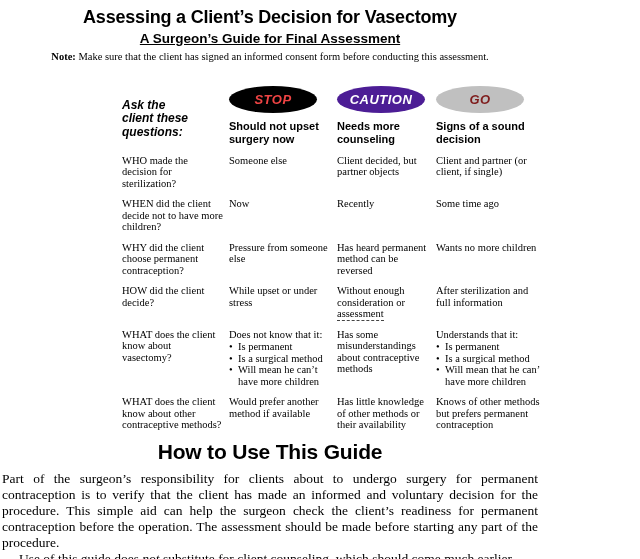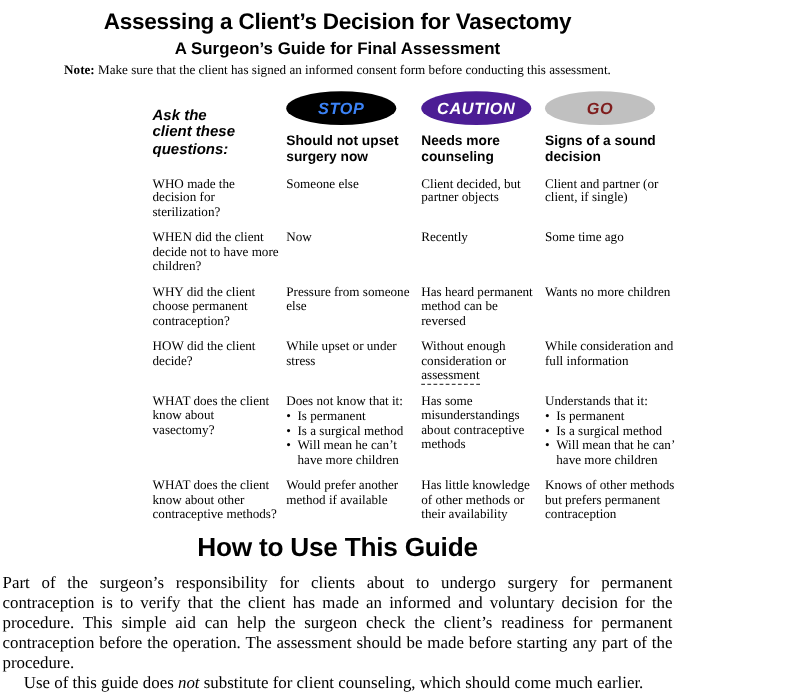--- a/index.html
+++ b/index.html
@@ -10,28 +10,28 @@
   }
 
   
   .doc-header { text-align: center; padding-top: 8px; }
   .doc-title {
     margin: 0; font-family: "Liberation Sans", sans-serif;
     font-weight: 800; font-size: 18px; line-height: 1.1; letter-spacing: -0.2px;
   }
   .doc-subtitle {
     margin: 3px 0 0; font-family: "Liberation Sans", sans-serif;
-    font-weight: 700; font-size: 13.5px; line-height: 1.15;
+    font-weight: 700; font-size: 13.5px; line-height: 1.15; text-decoration: underline;
   }
   .note-line { margin: 5px 0 0; font-size: 10.5px; line-height: 1.2; }
   .note-line b { font-weight: 700; }
 
   
   .assessment-table {
-    margin: 9px 0 0 122px; width: 426px;
+    margin: 22px 0 0 122px; width: 426px;
     display: grid; grid-template-columns: 107px 108px 99px 112px;
     row-gap: 9px; align-items: start;
   }
   .ask-label {
     font-family: "Liberation Sans", sans-serif; font-style: italic; font-weight: 700;
     font-size: 12px; line-height: 13.5px; padding-top: 13px; white-space: pre-line;
   }
   .col-header { padding-right: 6px; }
   .badge {
     width: 88px; height: 27px; border-radius: 50%;
@@ -71,21 +71,21 @@
     <p class="note-line"><b>Note:</b> <span>Make sure that the client has signed an informed consent form before conducting this assessment.</span></p>
   </header>
 
   <section class="assessment-table">
 
     <div class="ask-label">Ask the
 client these
 questions:</div>
 
     <div class="col-header">
-      <div class="badge" style="background: rgb(0, 0, 0); color: #3b82f6;">STOP</div>
+      <div class="badge" style="background: rgb(0, 0, 0); color: #ef4444;">STOP</div>
       <div class="col-subtitle">Should not upset surgery now</div>
     </div>
     <div class="col-header">
       <div class="badge" style="background: #4c1d95; color: rgb(255, 255, 255);">CAUTION</div>
       <div class="col-subtitle">Needs more counseling</div>
     </div>
     <div class="col-header">
       <div class="badge" style="background: rgb(192, 192, 192); color: #7f1d1d;">GO</div>
       <div class="col-subtitle">Signs of a sound decision</div>
     </div>
@@ -101,21 +101,21 @@
     <div class="cell">Some time ago</div>
 
     <div class="cell q">WHY did the client choose permanent contraception?</div>
     <div class="cell">Pressure from someone else</div>
     <div class="cell">Has heard permanent method can be reversed</div>
     <div class="cell">Wants no more children</div>
 
     <div class="cell q">HOW did the client decide?</div>
     <div class="cell">While upset or under stress</div>
     <div class="cell"><span>Without enough consideration or </span><span class="dashed-underline">assessment</span></div>
-    <div class="cell">While consideration and full information</div>
+    <div class="cell">After sterilization and full information</div>
 
     <div class="cell q">WHAT does the client know about vasectomy?</div>
     <div class="cell">
       <div>Does not know that it:</div>
       <ul class="bullets">
         <li>Is permanent</li>
         <li>Is a surgical method</li>
         <li>Will mean he can’t have more children</li>
       </ul>
     </div>

